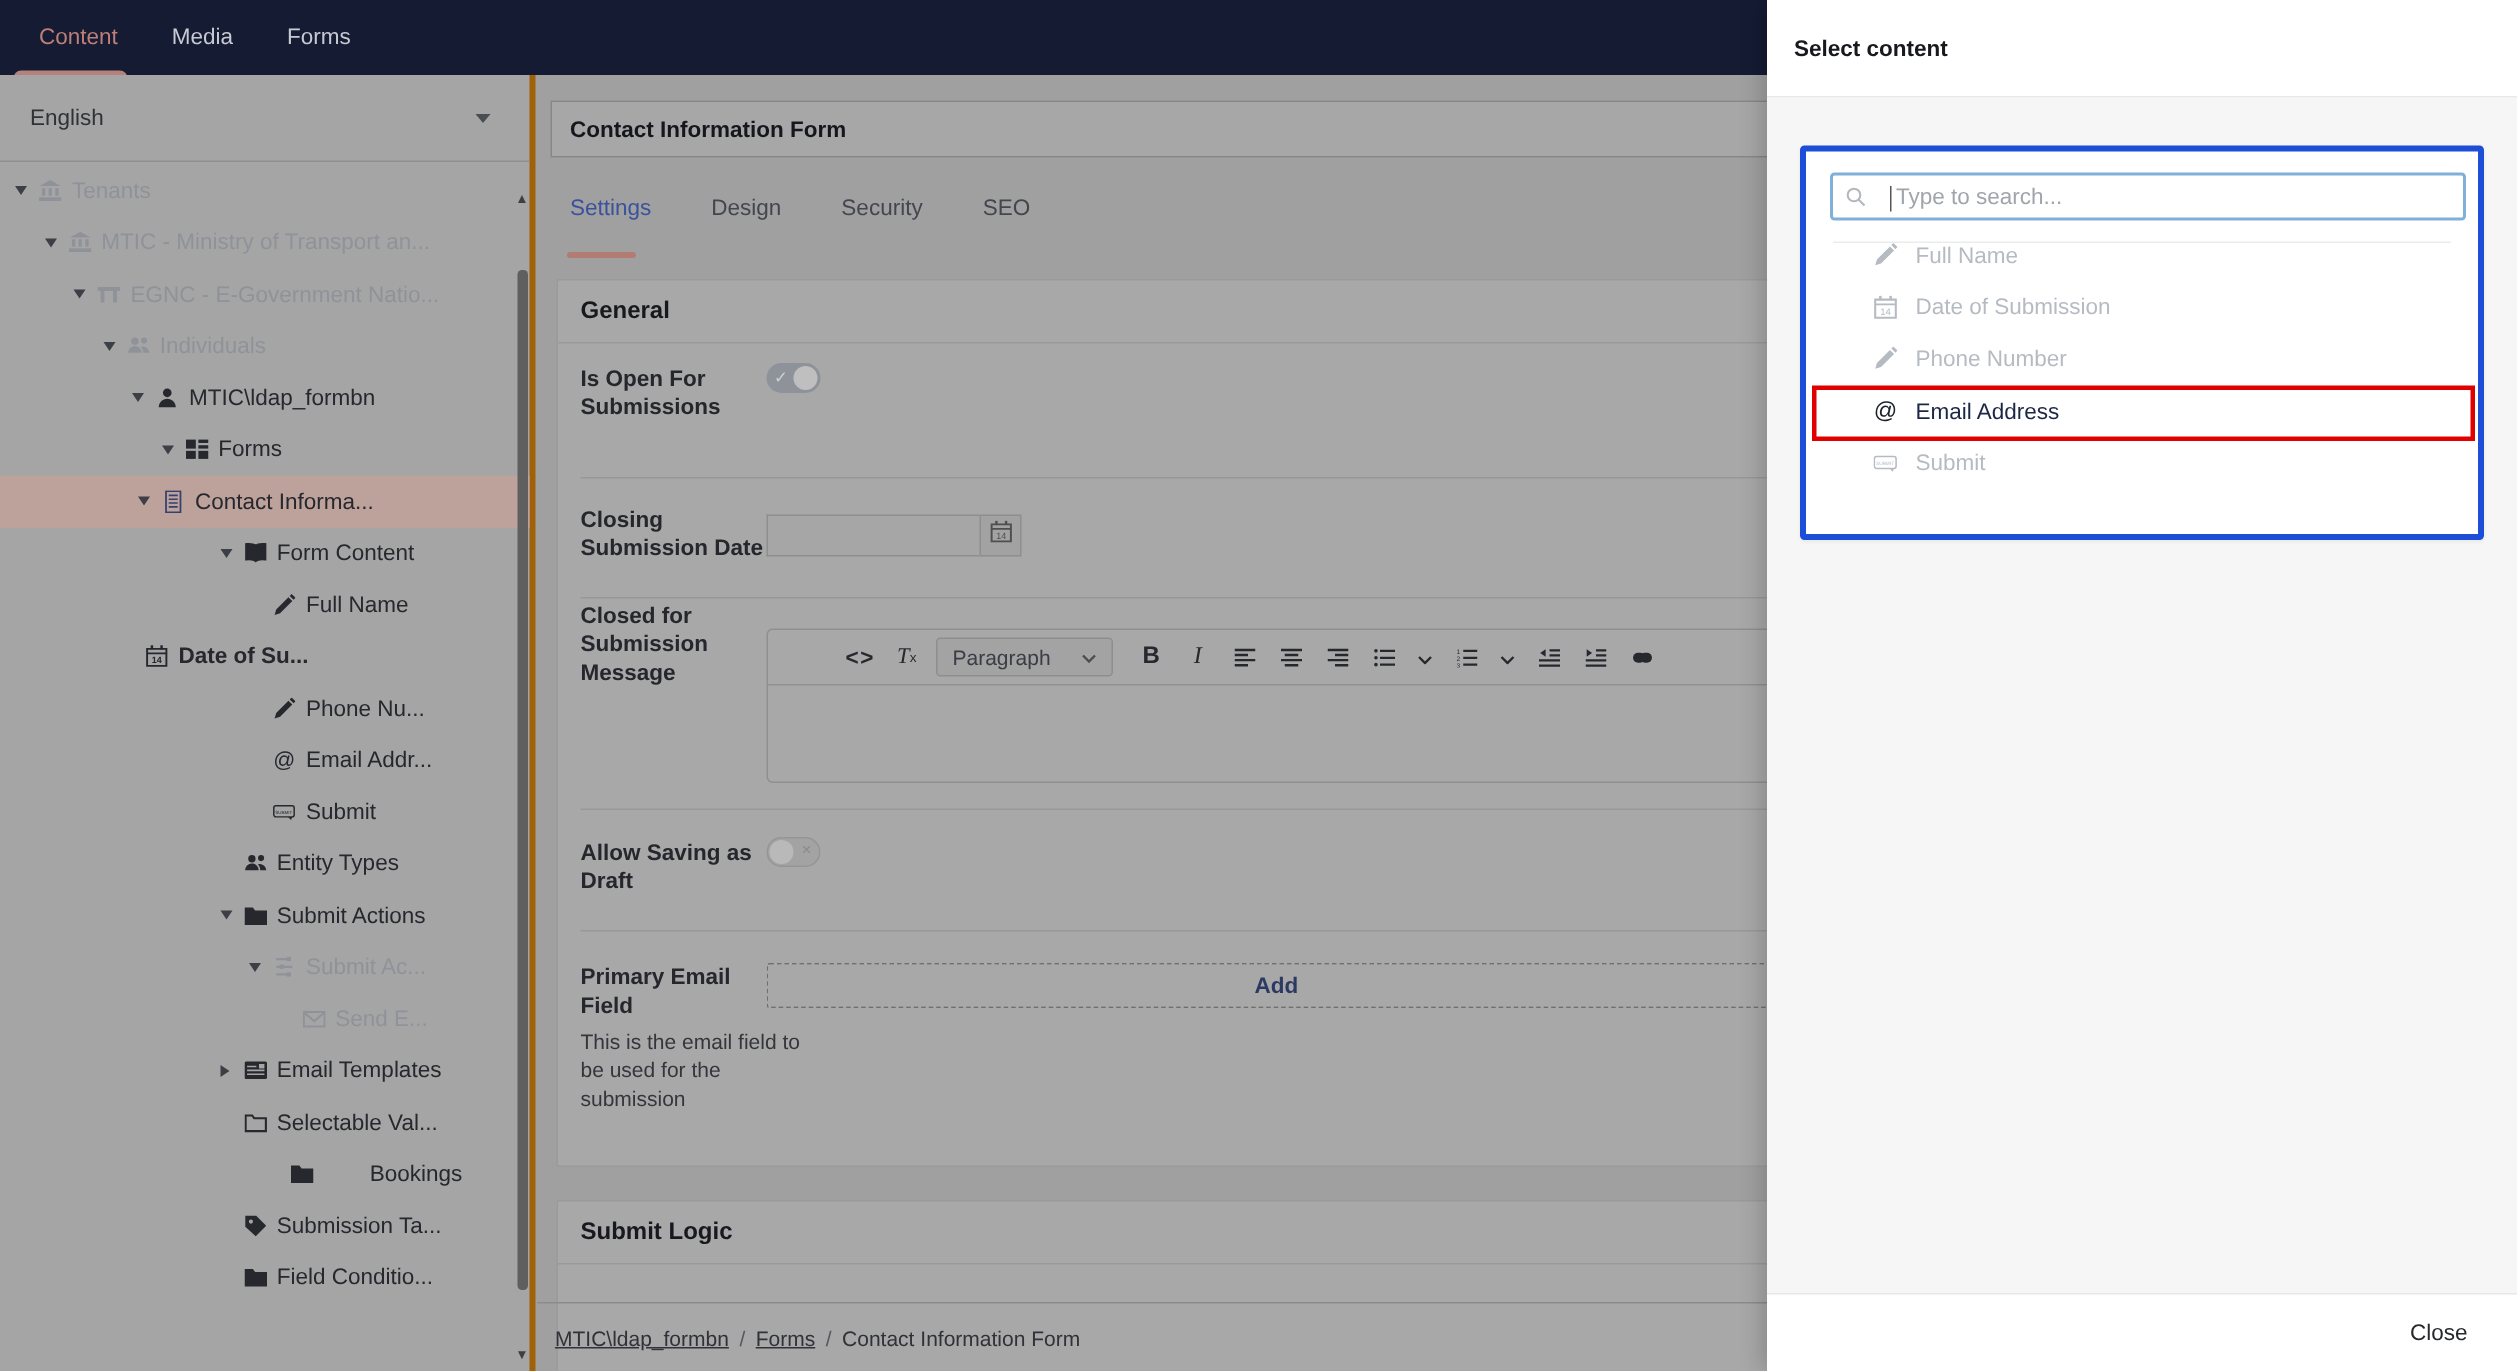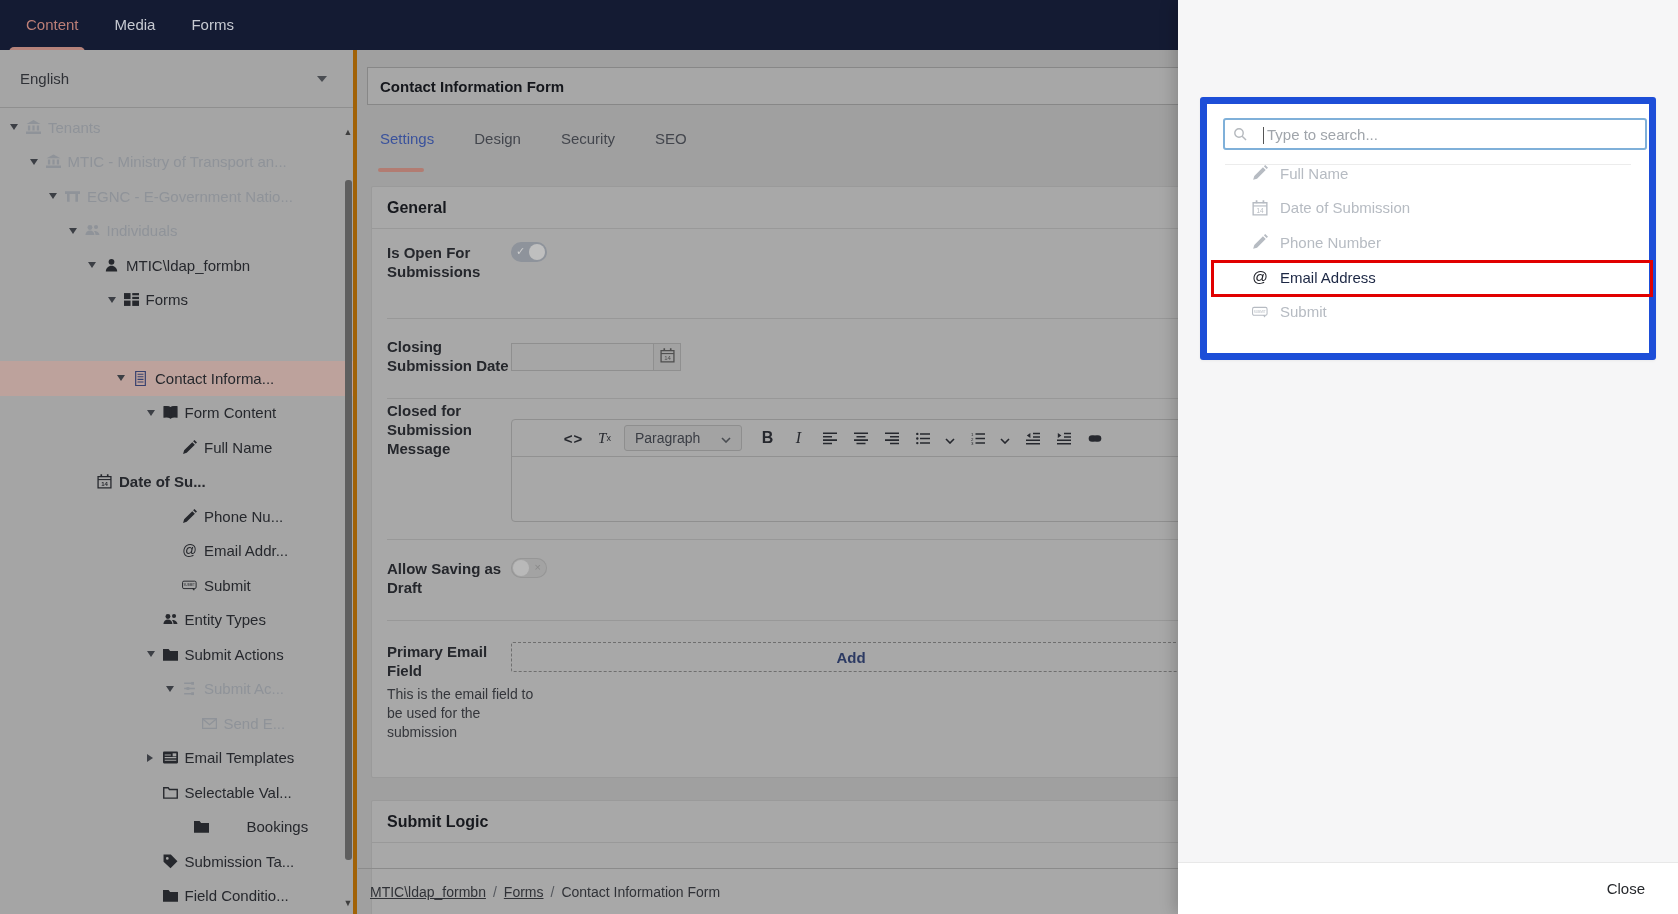--- a/index.html
+++ b/index.html
@@ -84,21 +84,21 @@
 
   .crumbbar{position:absolute;left:0px;top:818px;width:820px;height:46px;border-top:1px solid #8b8b8b;display:flex;align-items:center;padding-left:12px;font-size:14px;color:#55585e}
   .crumbbar a{color:#303237;text-decoration:underline;cursor:pointer}
   .crumbbar .sep{margin:0 7px;color:#55585e}
   .crumbbar .cur{color:#303237}
 
   
   .panel{position:absolute;left:1178px;top:0;width:500px;height:914px;background:#f6f6f7;box-shadow:-4px 0 14px rgba(0,0,0,.18)}
   .panel-head{position:absolute;left:0;top:0;width:100%;height:65px;background:#fff;border-bottom:1px solid #e8e8e8;display:flex;align-items:center;padding-left:18px}
   .panel-head .p-title{font-weight:bold;font-size:15px;color:#17191d}
-  .panel-card{position:absolute;left:22px;top:97px;width:456px;height:263px;background:#fff;border:7px solid #1d4ed8;border-radius:3px;box-shadow:0 1px 3px rgba(0,0,0,.05)}
+  .panel-card{position:absolute;left:22px;top:97px;width:456px;height:263px;background:#fff;border:4px solid #1d4ed8;border-radius:3px;box-shadow:0 1px 3px rgba(0,0,0,.05)}
   .searchbox{position:absolute;left:16px;top:14px;width:424px;height:32px;border:2px solid #7fb0d9;border-radius:3px;background:#fff}
   .searchbox input{position:absolute;left:0;top:0;width:100%;height:100%;border:none;outline:none;background:transparent;padding-left:42px;font-size:15px;color:#333;font-family:"Liberation Sans",sans-serif}
   .searchbox input::placeholder{color:#a0a5ab}
   .searchbox .s-icon{position:absolute;left:8px;top:7px;color:#b4b8bd}
   .searchbox .s-icon svg{width:14px;height:14px;fill:none;stroke:currentColor;stroke-width:1.4}
   .searchbox .caret-bar{position:absolute;left:38px;top:7px;width:1px;height:17px;background:#555}
   .p-divider{position:absolute;left:18px;right:18px;top:60px;height:1px;background:#ececec}
   .p-list{position:absolute;left:0;top:52px;right:0}
   .p-item{height:34.6px;display:flex;align-items:center;padding-left:45px;font-size:15px;cursor:pointer}
   .p-item.disabled{color:#b6bbc2;cursor:default}
@@ -197,21 +197,21 @@
             <svg viewBox="0 0 14 14">
               <rect y="1" width="6.1" height="5.6"></rect>
               <rect x="7.7" y="1" width="6.3" height="2.1"></rect>
               <rect x="7.7" y="4.5" width="6.3" height="2.1"></rect>
               <rect y="8" width="6.1" height="5"></rect>
               <rect x="7.7" y="8" width="6.3" height="5"></rect>
             </svg>
           </span>
           <span>Forms</span>
         </div>
-        <div class="tree-row selected doc-blue" style="padding-left: 117px; margin-top: 44px;">
+        <div class="tree-row selected doc-blue" style="padding-left: 92px;">
           <span class="caret-box">
             <span class="caret-d"></span>
           </span>
           <span class="t-icon">
             <svg viewBox="0 0 14 14">
               <path d="M2.5.4h9v13.2h-9z" fill="none" stroke="currentColor" stroke-width="1.1"></path>
               <path d="M4.2 3h5.6M4.2 5.4h5.6M4.2 7.8h5.6M4.2 10.2h5.6" stroke="currentColor" fill="none"></path>
             </svg>
           </span>
           <span>Contact Informa...</span>
@@ -519,20 +519,23 @@
         <a>MTIC\ldap_formbn</a>
         <span class="sep">/</span>
         <a>Forms</a>
         <span class="sep">/</span>
         <span class="cur">Contact Information Form</span>
       </div>
   </div>
 </div>
 
 <div class="panel">
+  <div class="panel-head">
+    <span class="p-title">Select content</span>
+  </div>
 
   <div class="panel-card">
     <div class="searchbox">
       <span class="s-icon">
         <svg viewBox="0 0 14 14">
             <circle cx="6" cy="6" r="4.2"></circle>
             <path d="M9.2 9.2L13 13"></path>
           </svg>
       </span>
       <span class="caret-bar"></span>

